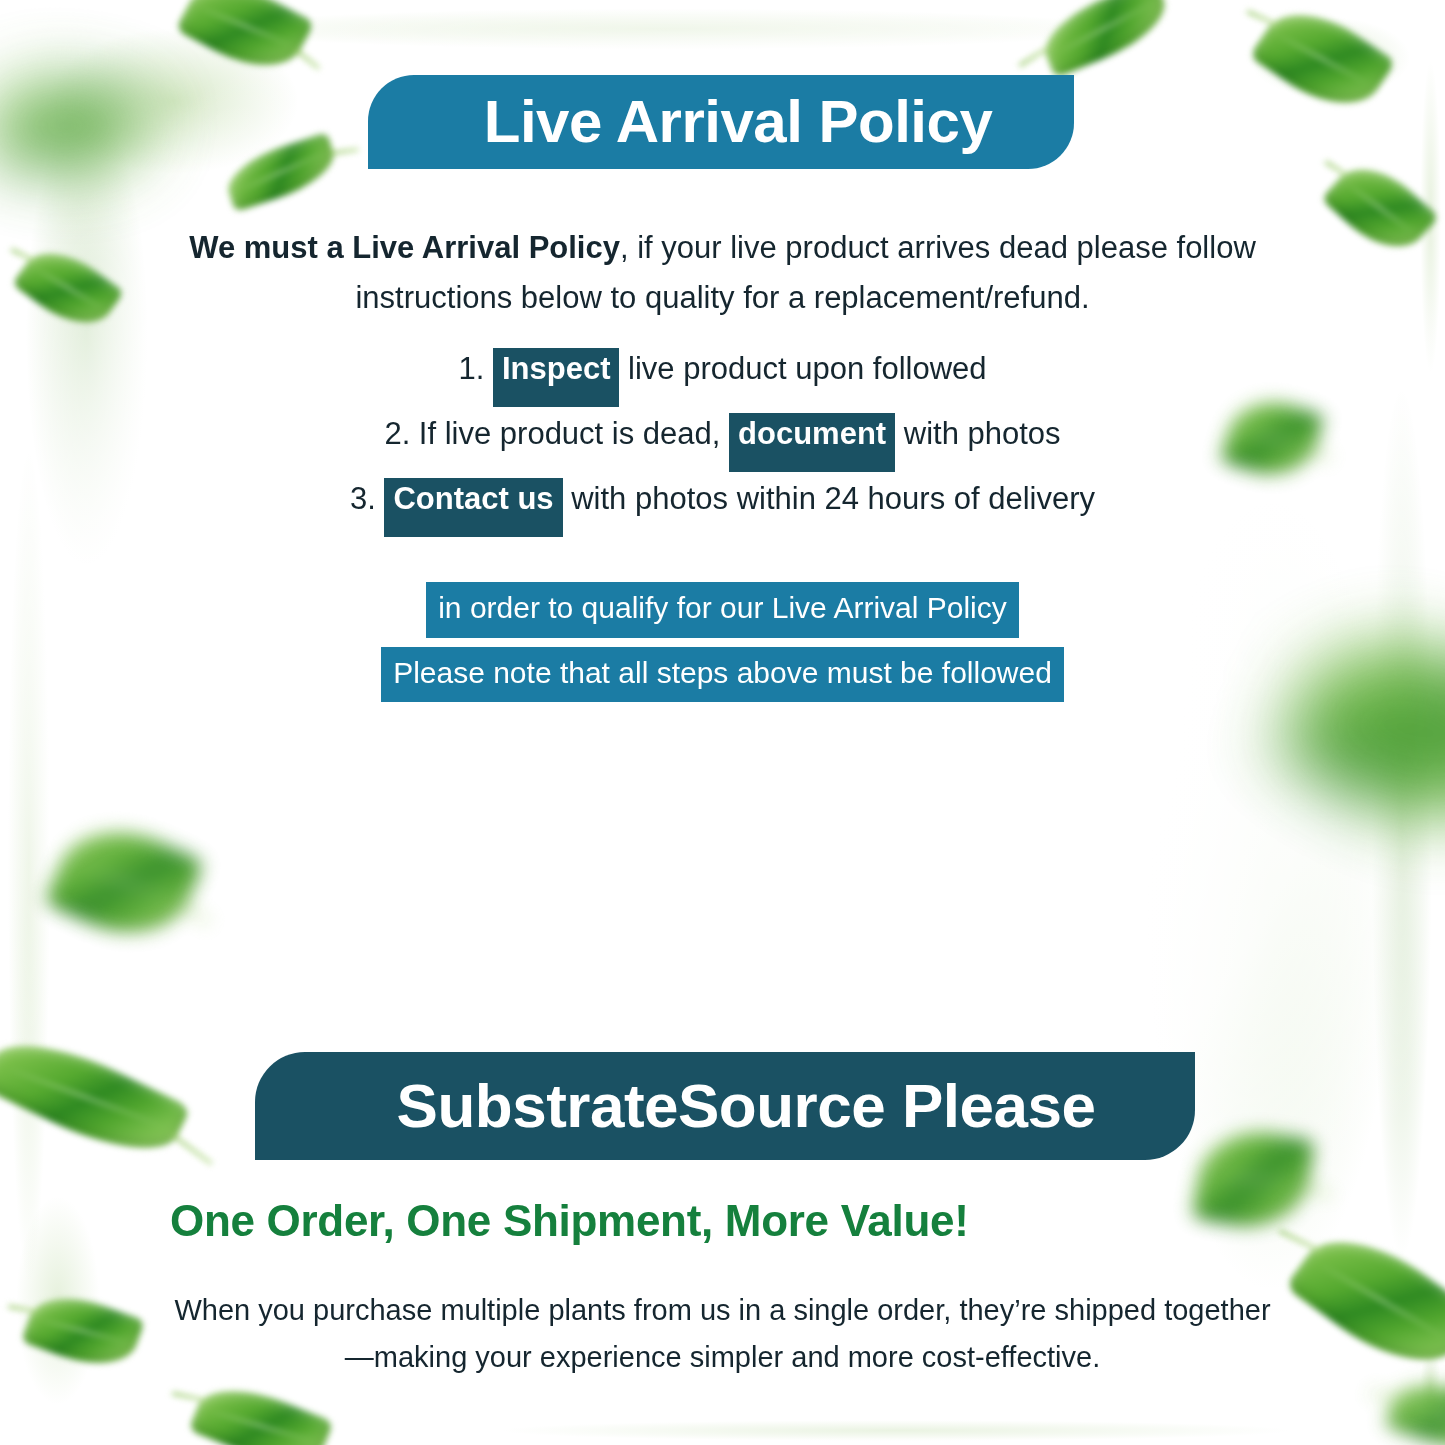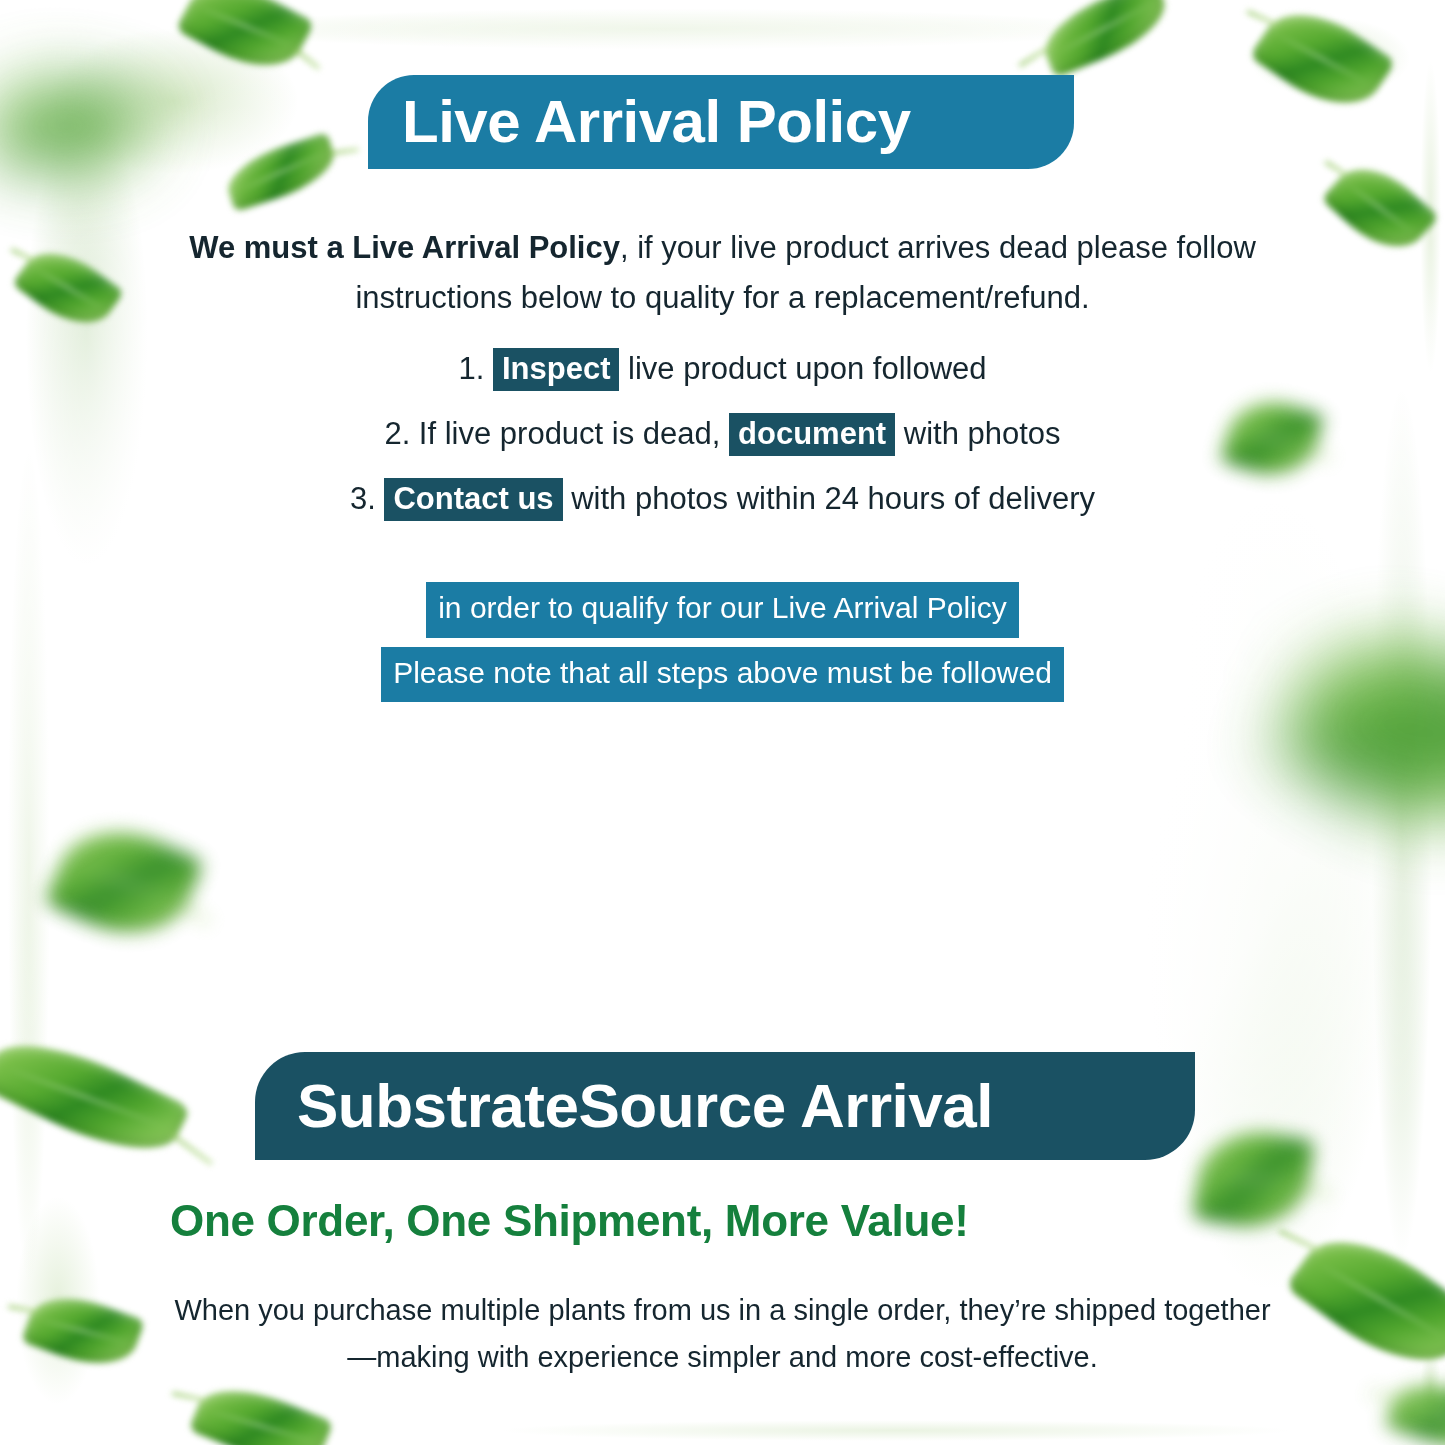--- a/index.html
+++ b/index.html
@@ -90,20 +90,21 @@
   .blur-sm  { filter: blur(3px); }
   .blur-md  { filter: blur(9px); }
   .blur-xl  { filter: blur(34px); }
 
   
   .banner {
     position: absolute;
     display: flex;
     align-items: center;
     box-sizing: border-box;
+    justify-content: center;
   }
   .banner-title {
     color: #ffffff;
     font-weight: 700;
     letter-spacing: -0.5px;
     white-space: nowrap;
     line-height: 1;
   }
   #banner-live {
     left: 368px;
@@ -153,21 +154,21 @@
   }
   #steps-list .step {
     margin-bottom: 26px;
     line-height: 1.25;
     white-space: nowrap;
   }
   .hl-dark {
     background: #1a5163;
     color: #ffffff;
     font-weight: 700;
-    padding: 3px 9px 5px 9px;
+    padding: 3px 9px 21px 9px;
     box-decoration-break: clone;
     -webkit-box-decoration-break: clone;
   }
 
   #note-block {
     position: absolute;
     left: 170px;
     top: 582px;
     width: 1105px;
     text-align: center;
@@ -319,20 +320,20 @@
       <div class="step"><span>3. </span><span class="hl-dark">Contact us</span><span> with photos within 24 hours of delivery</span></div>
     </div>
 
   <div id="note-block">
       <div><span class="hl-blue">in order to qualify for our Live Arrival Policy</span></div>
       <div><span class="hl-blue">Please note that all steps above must be followed</span></div>
     </div>
 
 
   <div class="banner" id="banner-substrate">
-    <span class="banner-title">SubstrateSource Arrival</span>
+    <span class="banner-title">SubstrateSource Please</span>
   </div>
 
   <div id="value-subheading">One Order, One Shipment, More Value!</div>
 
-  <p class="para" id="value-paragraph">When you purchase multiple plants from us in a single order, they’re shipped together—making with experience simpler and more cost-effective.</p>
+  <p class="para" id="value-paragraph">When you purchase multiple plants from us in a single order, they’re shipped together—making your experience simpler and more cost-effective.</p>
 
 </div>
 
 </body></html>

